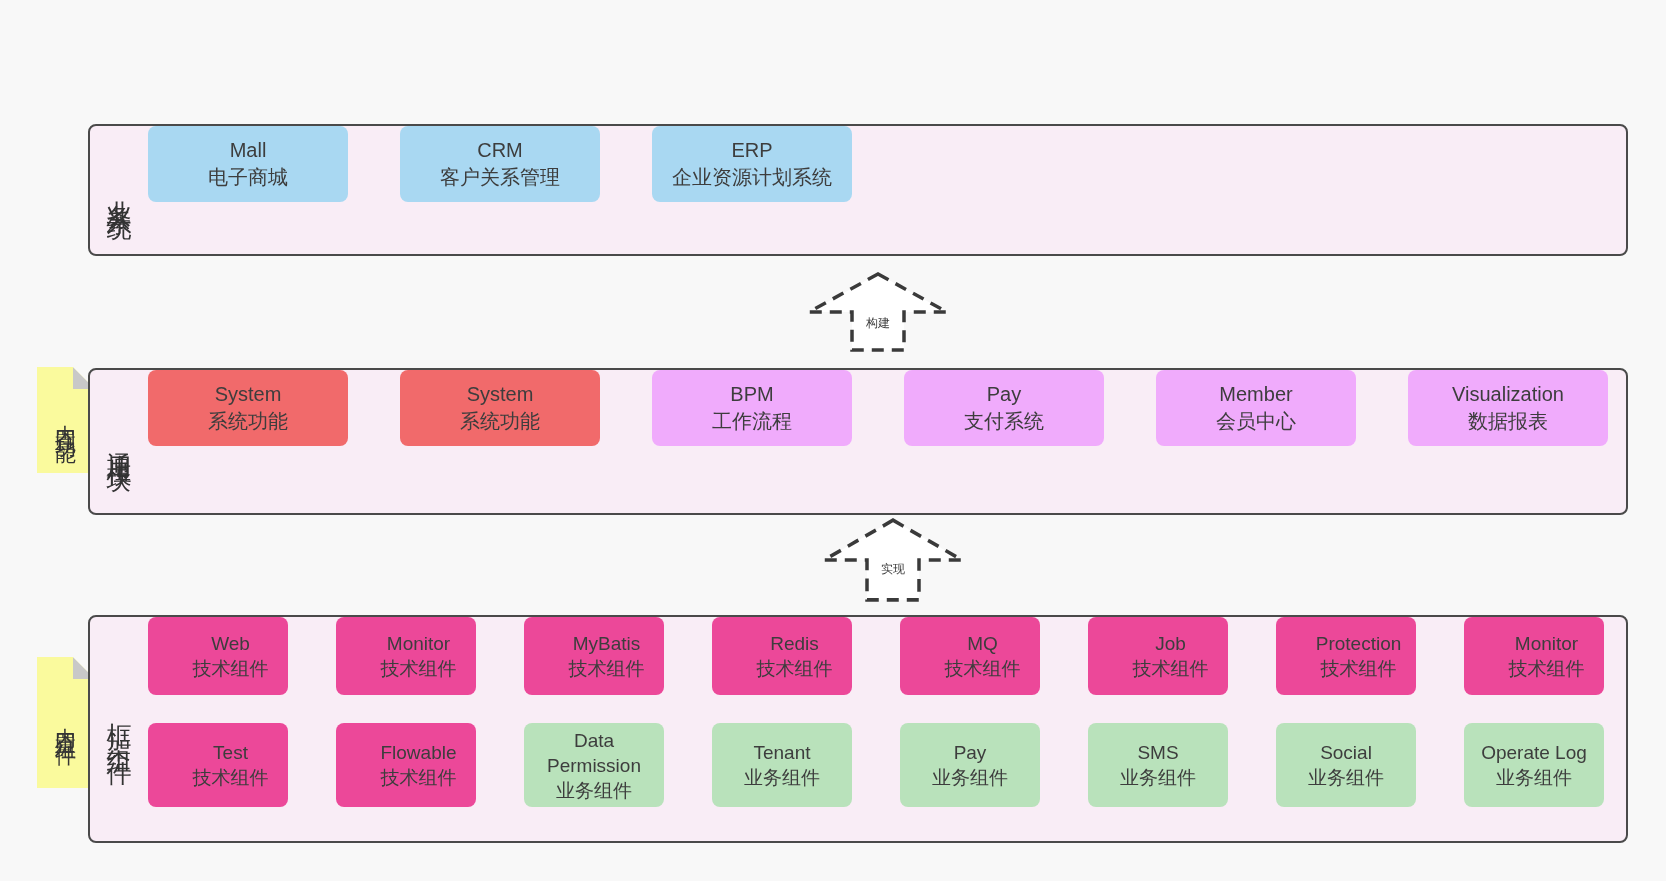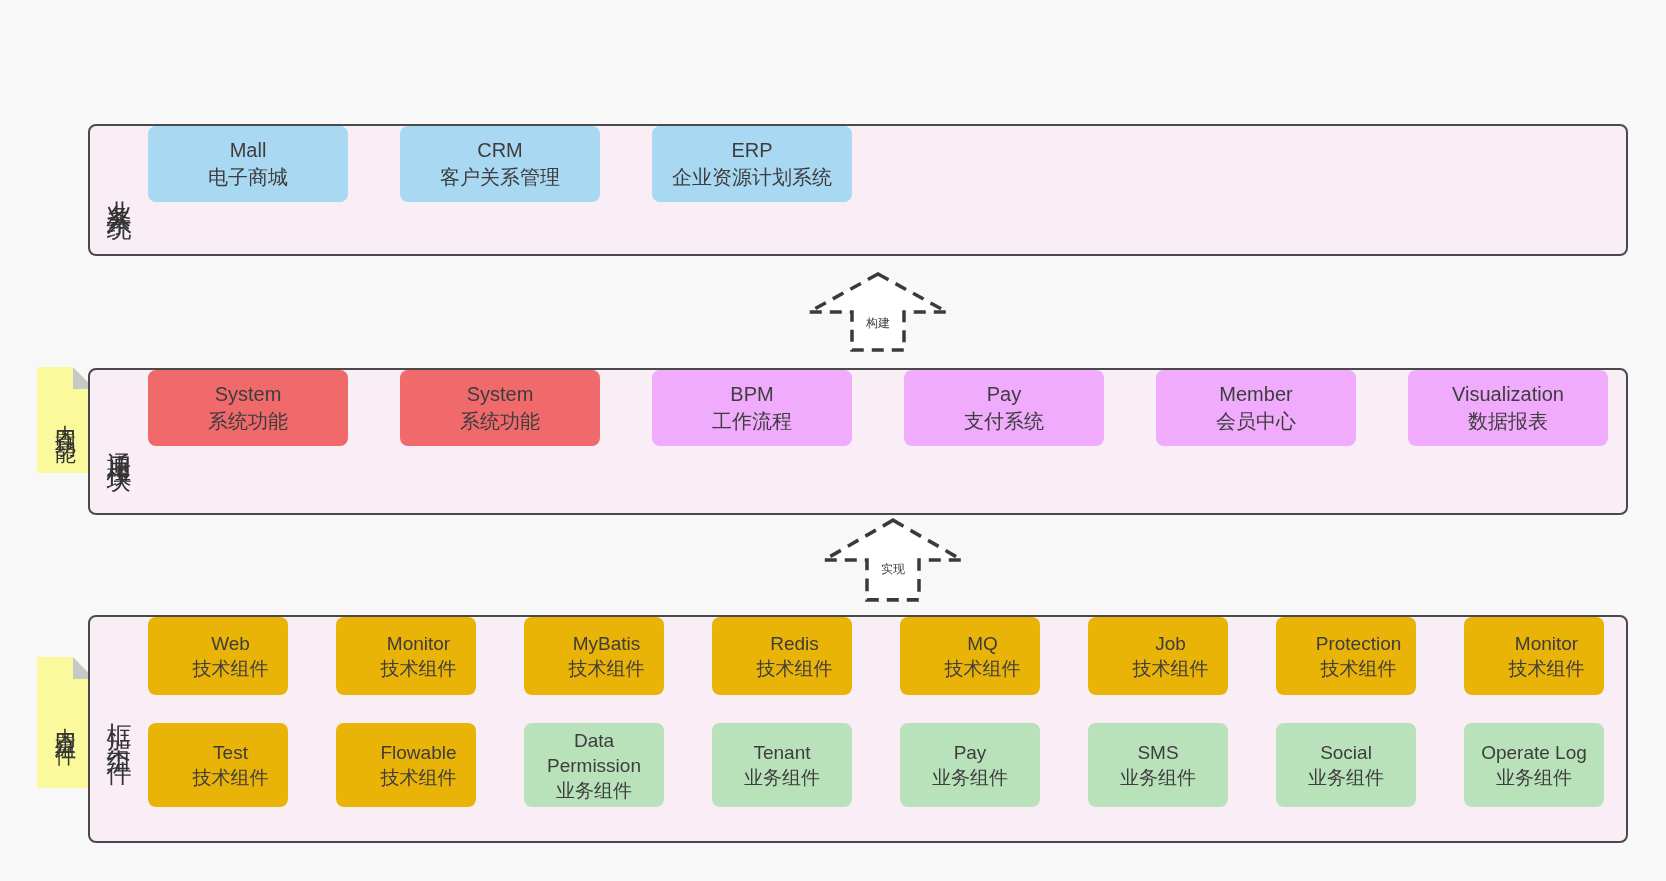--- a/index.html
+++ b/index.html
@@ -26,21 +26,21 @@
   .box{border-radius:8px;display:flex;flex-direction:column;align-items:center;justify-content:center;
        text-align:center;color:#3d3d3d;box-sizing:border-box;}
   .box6{width:200px;height:76px;font-size:20px;line-height:27px;}
   .box8{width:140px;font-size:19px;line-height:25px;padding:0 8px;}
   .row8a .box8{height:78px;}
   .row8b .box8{height:84px;}
 
   .blue{background:#a9d8f2;}
   .red{background:#f16a6b;}
   .pink{background:#f0abfc;}
-  .green{background:#eab308;padding-left:33px;}
+  .green{background:#ec4899;padding-left:33px;}
   .lgreen{background:#b9e2bb;}
 
   
   .note{position:absolute;left:37px;width:58px;background:#fafa9d;z-index:1;
         display:flex;align-items:center;justify-content:center;}
   #note-modules{top:367px;height:106px;}
   #note-framework{top:657px;height:131px;}
   .note-text{writing-mode:vertical-rl;text-orientation:upright;font-size:21px;color:#333;
              letter-spacing:6px;line-height:1;}
   .fold-cut{position:absolute;top:0;right:0;width:22px;height:22px;background:#f8f8f8;

